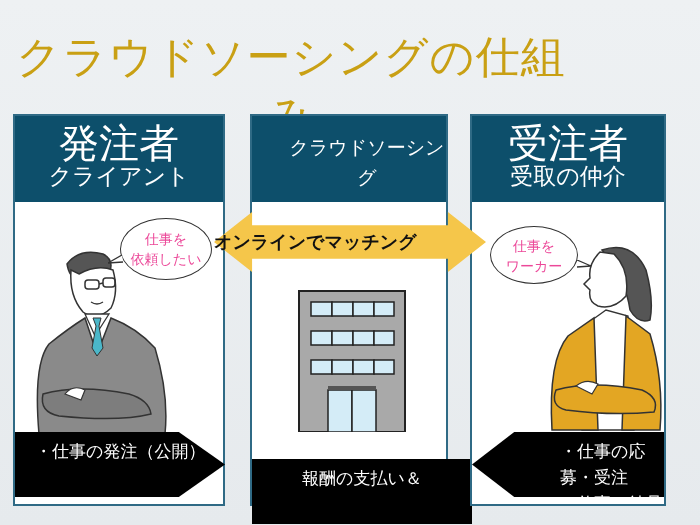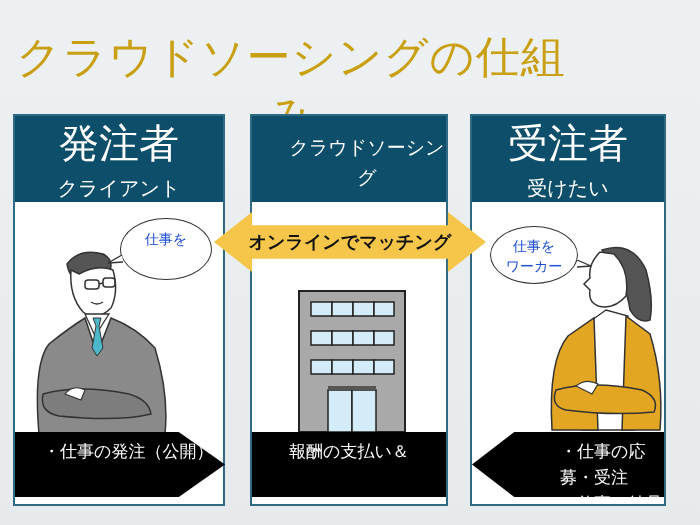--- a/index.html
+++ b/index.html
@@ -16,51 +16,51 @@
   }
   .panel {
     position: absolute; top: 114px; height: 392px;
     background: #ffffff; border: 2px solid #2f6a85;
   }
   .panel-head {
     position: absolute; left: 0; top: 0; right: 0; height: 86px;
     background: #0d4f6b; color: #ffffff; text-align: center;
   }
   .panel-head .main { font-size: 40px; margin-top: 8px; line-height: 38px; }
-  .panel-head .sub { font-size: 20px; line-height: 28px; margin-top: 12px; }
+  .panel-head .sub { font-size: 23px; line-height: 28px; }
   .panel-head.center .l1 { font-size: 19px; margin-top: 16px; line-height: 30px; padding-left: 36px; }
   .panel-head.center .l2 { font-size: 19px; line-height: 30px; }
 
   #left { left: 13px; width: 212px; }
   #center { left: 250px; width: 198px; }
   #right { left: 470px; width: 196px; }
 
   .bar {
     position: absolute; top: 316px; height: 65px; background: #000;
     color: #fff; font-size: 17px; line-height: 26px;
     padding-top: 6px;
   }
-  #left .bar { left: 0; width: 210px; clip-path: polygon(0 0, 78% 0, 100% 50%, 78% 100%, 0 100%); padding-left: 28px; }
-  #center .bar { left: 0; width: 194px; text-align: center; }
+  #left .bar { left: 0; width: 210px; clip-path: polygon(0 0, 78% 0, 100% 50%, 78% 100%, 0 100%); padding-left: 20px; }
+  #center .bar { left: 0; width: 220px; text-align: center; margin-top: 27px; }
   #right .bar { left: 0; width: 192px; clip-path: polygon(22% 0, 100% 0, 100% 100%, 22% 100%, 0 50%); padding-left: 88px; }
 
   .arrow {
     position: absolute; left: 214px; top: 212px; width: 272px; height: 60px;
     background: #f5c64a;
     clip-path: polygon(0 50%, 14% 0, 14% 22%, 86% 22%, 86% 0, 100% 50%, 86% 100%, 86% 78%, 14% 78%, 14% 100%);
   }
   .arrow-label {
     position: absolute; left: 214px; top: 230px; width: 272px;
-    text-align: center; font-size: 18px; color: #111; font-weight: bold;
+    font-size: 18px; color: #111; font-weight: bold;
   }
 
   .bubble {
     position: absolute; background: #fff; border: 1.5px solid #333;
     border-radius: 50%; text-align: center; font-size: 14px; line-height: 20px;
-    color: #1d4ed8;
+    color: #ec4899;
   }
   #bubble-left { left: 120px; top: 218px; width: 92px; height: 62px; padding-top: 10px; }
   #bubble-right { left: 490px; top: 226px; width: 88px; height: 58px; padding-top: 9px; }
   .tail { position: absolute; }
 
   .building { position: absolute; left: 298px; top: 290px; }
 </style>
 </head>
 <body>
 
@@ -122,21 +122,21 @@
       <rect x="76" y="70" width="20" height="14"></rect>
     <rect x="30" y="100" width="24" height="42"></rect>
       <rect x="54" y="100" width="24" height="42"></rect>
   </g>
   <rect x="30" y="96" width="48" height="4" fill="#555"></rect>
 </svg>
 
 <div class="panel" id="right">
   <div class="panel-head">
     <div class="main">受注者</div>
-    <div class="sub">受けたい</div>
+    <div class="sub">受取の仲介</div>
   </div>
   <svg style="position:absolute;left:70px;top:124px" width="124" height="194" viewBox="0 0 124 194">
 
     <path d="M60 10 Q90 0 104 30 Q112 60 108 80 Q96 84 88 70 Q84 40 60 10Z" fill="#555" stroke="#333" stroke-width="1.5"></path>
 
     <path d="M58 12 Q46 24 48 38 L42 44 L48 50 Q46 62 56 66 Q72 70 84 56 Q88 30 72 14Z" fill="#fff" stroke="#333" stroke-width="1.5"></path>
 
     <path d="M50 80 L64 70 L86 76 L92 190 L40 190Z" fill="#fff" stroke="#333" stroke-width="1.3"></path>
 
     <path d="M10 190 Q6 120 26 96 L52 78 L56 190Z" fill="#e3a623" stroke="#333" stroke-width="1.5"></path>
@@ -146,20 +146,21 @@
     <path d="M34 146 Q44 138 56 144 L50 154Z" fill="#fff" stroke="#333" stroke-width="1.2"></path>
   </svg>
   <div class="bar">
     <div>・仕事の応募・受注</div>
     <div>・仕事の納品</div>
   </div>
 </div>
 
 <div class="bubble" id="bubble-left">
   <div>仕事を</div>
+  <div>依頼したい</div>
 </div>
 <svg class="tail" style="left:108px;top:255px" width="16" height="10">
     <path d="M14 0 L0 8 L15 7" fill="#fff" stroke="#333" stroke-width="1.3"></path>
   </svg>
 
 <div class="bubble" id="bubble-right">
   <div>仕事を</div>
   <div>ワーカー</div>
 </div>
 <svg class="tail" style="left:576px;top:260px" width="16" height="10">

